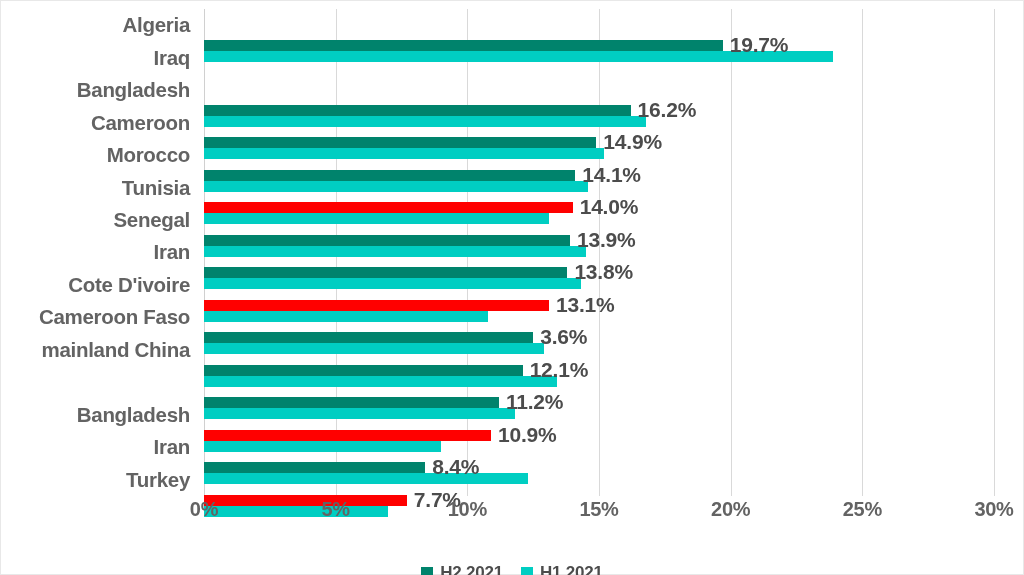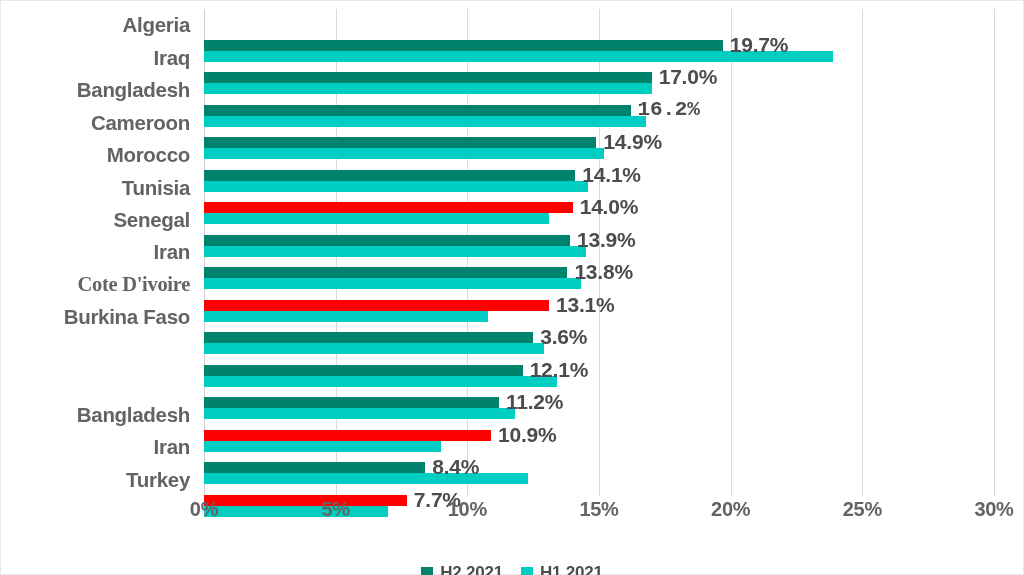--- a/index.html
+++ b/index.html
@@ -135,22 +135,23 @@
 
   <div id="cat-labels">
       <div class="cat-label" style="top: 0px;">Algeria</div>
       <div class="cat-label" style="top: 32.4667px;">Iraq</div>
       <div class="cat-label" style="top: 64.9333px;">Bangladesh</div>
       <div class="cat-label" style="top: 97.4px;">Cameroon</div>
       <div class="cat-label" style="top: 129.867px;">Morocco</div>
       <div class="cat-label" style="top: 162.333px;">Tunisia</div>
       <div class="cat-label" style="top: 194.8px;">Senegal</div>
       <div class="cat-label" style="top: 227.267px;">Iran</div>
-      <div class="cat-label" style="top: 259.733px; font-family: Liberation Serif, serif;">Cote D'ivoire</div>
-      <div class="cat-label" style="top: 292.2px;">Burkina Faso</div>
+      <div class="cat-label" style="top: 259.733px;">Cote D'ivoire</div>
+      <div class="cat-label" style="top: 292.2px;">Cameroon Faso</div>
+      <div class="cat-label" style="top: 324.667px;">mainland China</div>
       <div class="cat-label" style="top: 389.6px;">Bangladesh</div>
       <div class="cat-label" style="top: 422.067px;">Iran</div>
       <div class="cat-label" style="top: 454.533px;">Turkey</div>
     </div>
 
   <div id="plot-area">
     <div id="gridlines">
         <div class="gridline axis0" style="left: 0px;"></div>
         <div class="gridline" style="left: 131.667px;"></div>
         <div class="gridline" style="left: 263.333px;"></div>
@@ -158,29 +159,24 @@
         <div class="gridline" style="left: 526.667px;"></div>
         <div class="gridline" style="left: 658.333px;"></div>
         <div class="gridline" style="left: 790px;"></div>
       </div>
     <div id="rows">
         <div class="row" style="top: 0px;">
           <div class="bar h2" style="width: 518.767px; background: rgb(0, 131, 108);"></div>
           <div class="bar h1" style="width: 629.367px; background: rgb(0, 206, 194);"></div>
           <div class="bar-label" style="left: 525.767px;">19.7%</div>
         </div>
-        <div class="row" style="top: 32.4667px;">
-          <div class="bar h2" style="width: 447.667px; background: rgb(0, 131, 108);"></div>
-          <div class="bar h1" style="width: 447.667px; background: rgb(0, 206, 194);"></div>
-          <div class="bar-label" style="left: 454.667px;">17.0%</div>
-        </div>
         <div class="row" style="top: 64.9333px;">
           <div class="bar h2" style="width: 426.6px; background: rgb(0, 131, 108);"></div>
           <div class="bar h1" style="width: 442.4px; background: rgb(0, 206, 194);"></div>
-          <div class="bar-label" style="left: 433.6px; font-family: Liberation Mono, monospace;">16.2%</div>
+          <div class="bar-label" style="left: 433.6px;">16.2%</div>
         </div>
         <div class="row" style="top: 97.4px;">
           <div class="bar h2" style="width: 392.367px; background: rgb(0, 131, 108);"></div>
           <div class="bar h1" style="width: 400.267px; background: rgb(0, 206, 194);"></div>
           <div class="bar-label" style="left: 399.367px;">14.9%</div>
         </div>
         <div class="row" style="top: 129.867px;">
           <div class="bar h2" style="width: 371.3px; background: rgb(0, 131, 108);"></div>
           <div class="bar h1" style="width: 384.467px; background: rgb(0, 206, 194);"></div>
           <div class="bar-label" style="left: 378.3px;">14.1%</div>

